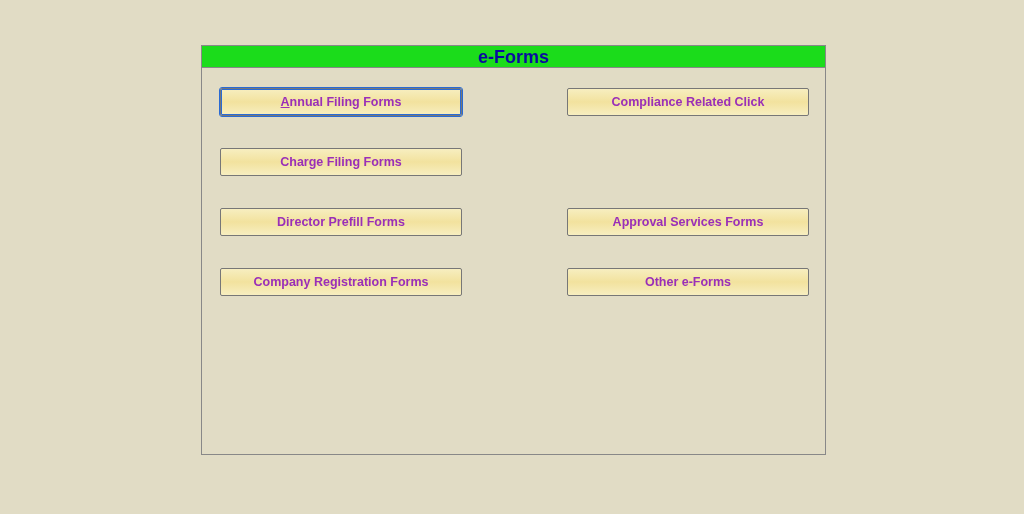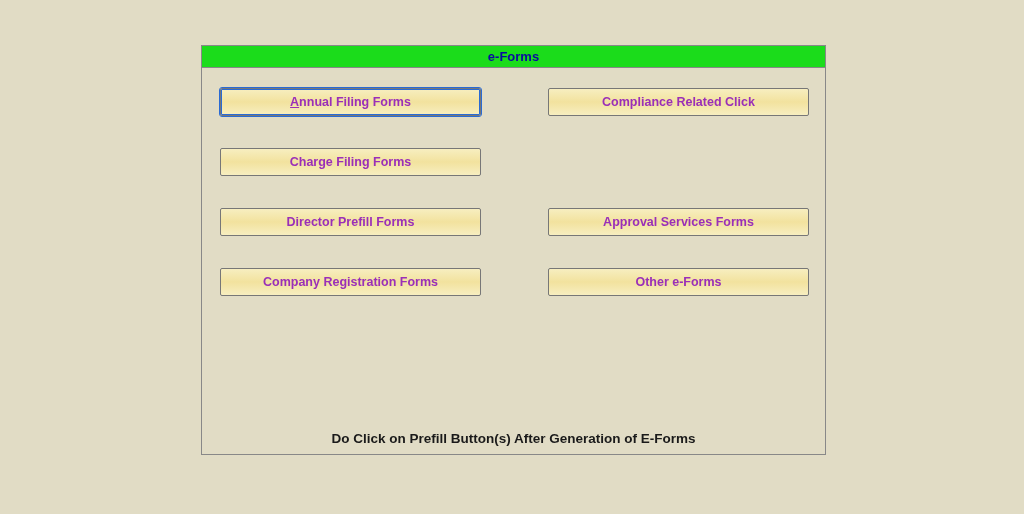--- a/index.html
+++ b/index.html
@@ -20,37 +20,37 @@
     border: 1px solid #888;
     background: #e1dcc5;
   }
   .title-bar {
     width: 100%;
     height: 22px;
     background: #1bdc1b;
     border-bottom: 1px solid #888;
     text-align: center;
     font-weight: bold;
-    font-size: 13px;
+    font-size: 18px;
     color: #0a0aa0;
     line-height: 22px;
   }
   .grid {
     position: absolute;
     left: 18px;
     top: 42px;
     width: 589px;
   }
   .row {
     display: flex;
     justify-content: space-between;
     margin-bottom: 32px;
   }
   .btn {
-    width: 261px;
+    width: 242px;
     height: 28px;
     background: linear-gradient(to bottom, #f7eec0 0%, #f2e29e 50%, #f7eec0 100%);
     border: 1px solid #777;
     border-radius: 2px;
     color: #9a2fb8;
     font-weight: bold;
     font-size: 12.5px;
     font-family: Verdana, Tahoma, Arial, sans-serif;
     cursor: pointer;
     text-align: center;
@@ -96,15 +96,14 @@
     </div>
 
     <div class="row">
       <button class="btn">Company Registration Forms</button>
       <button class="btn">Other e-Forms</button>
     </div>
 
 
   </div>
 
-  <div class="footer-note">Do Click on Prefill Button(s) After Generation of E-Forms</div>
 
 </div>
 
 </body></html>

